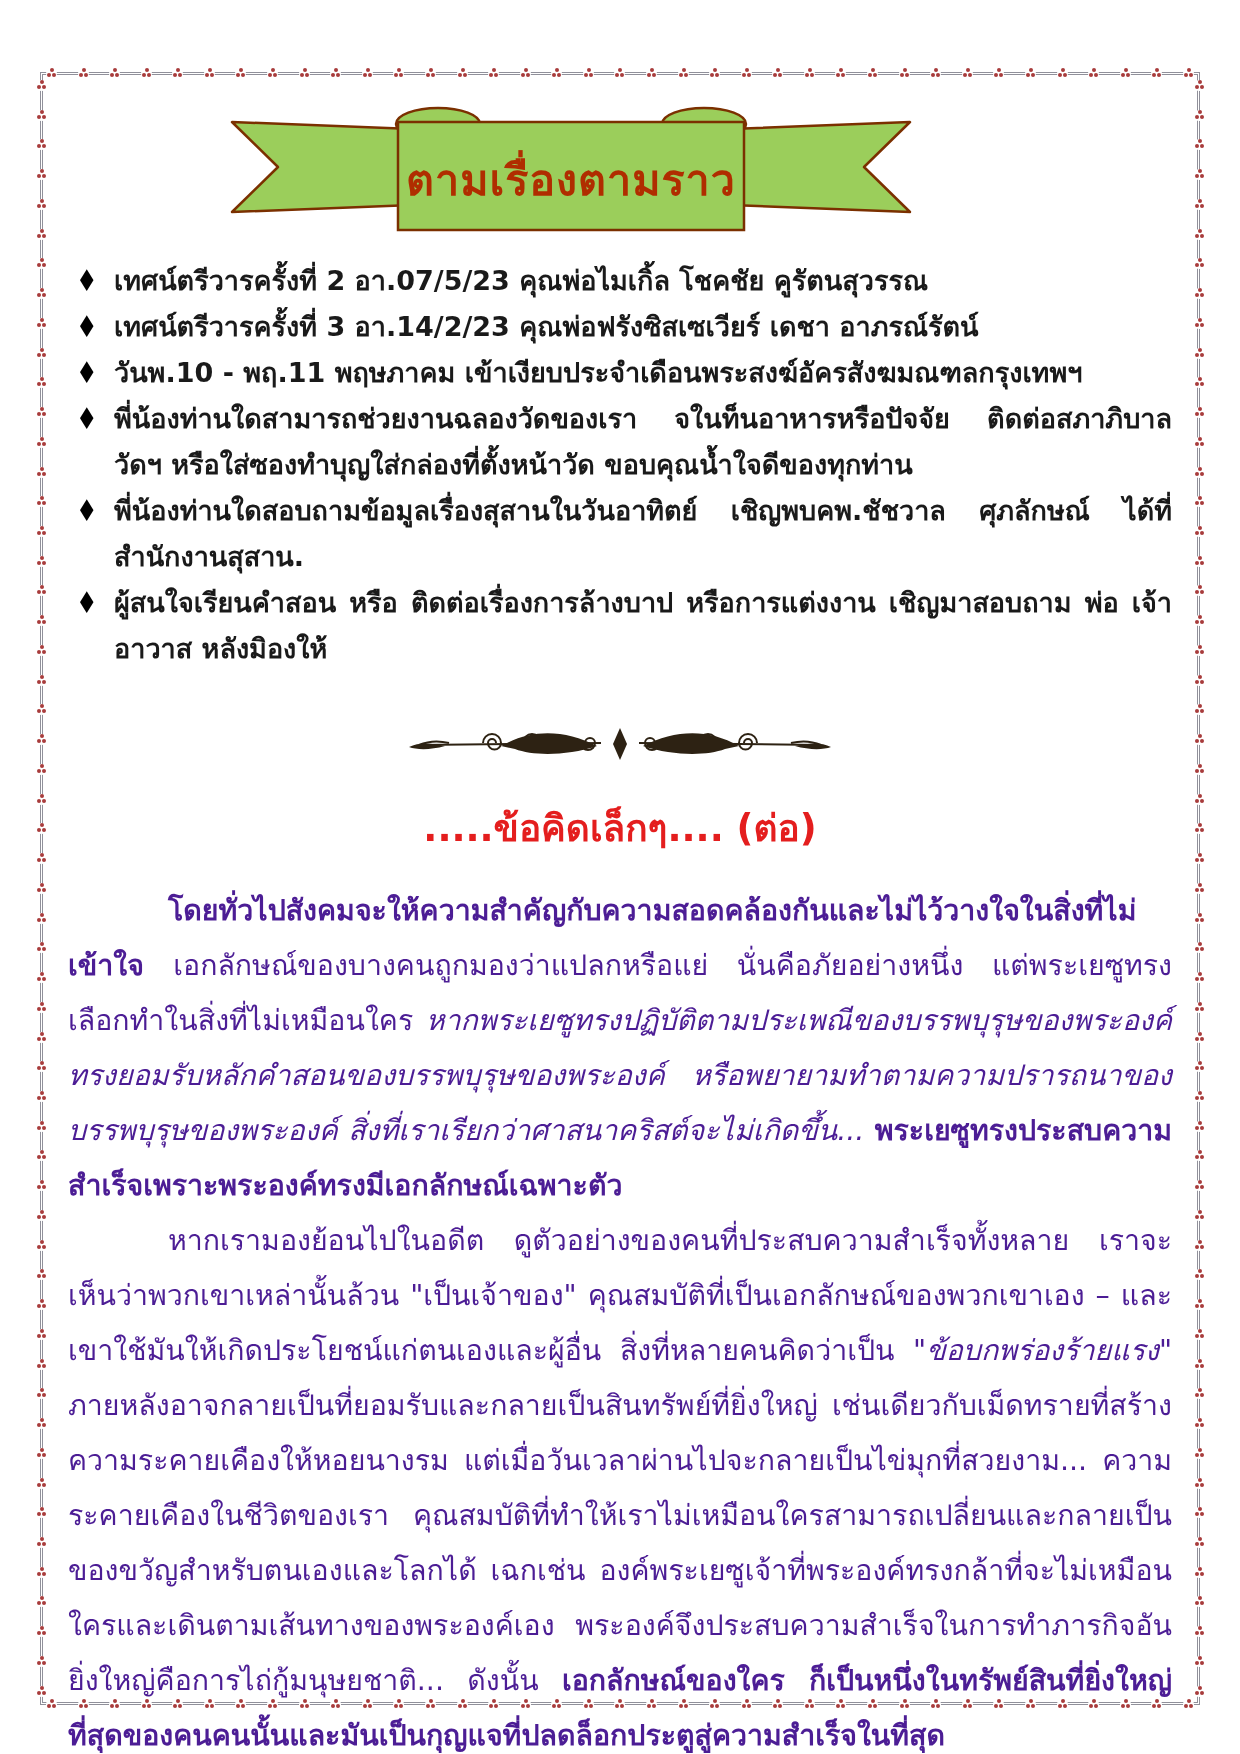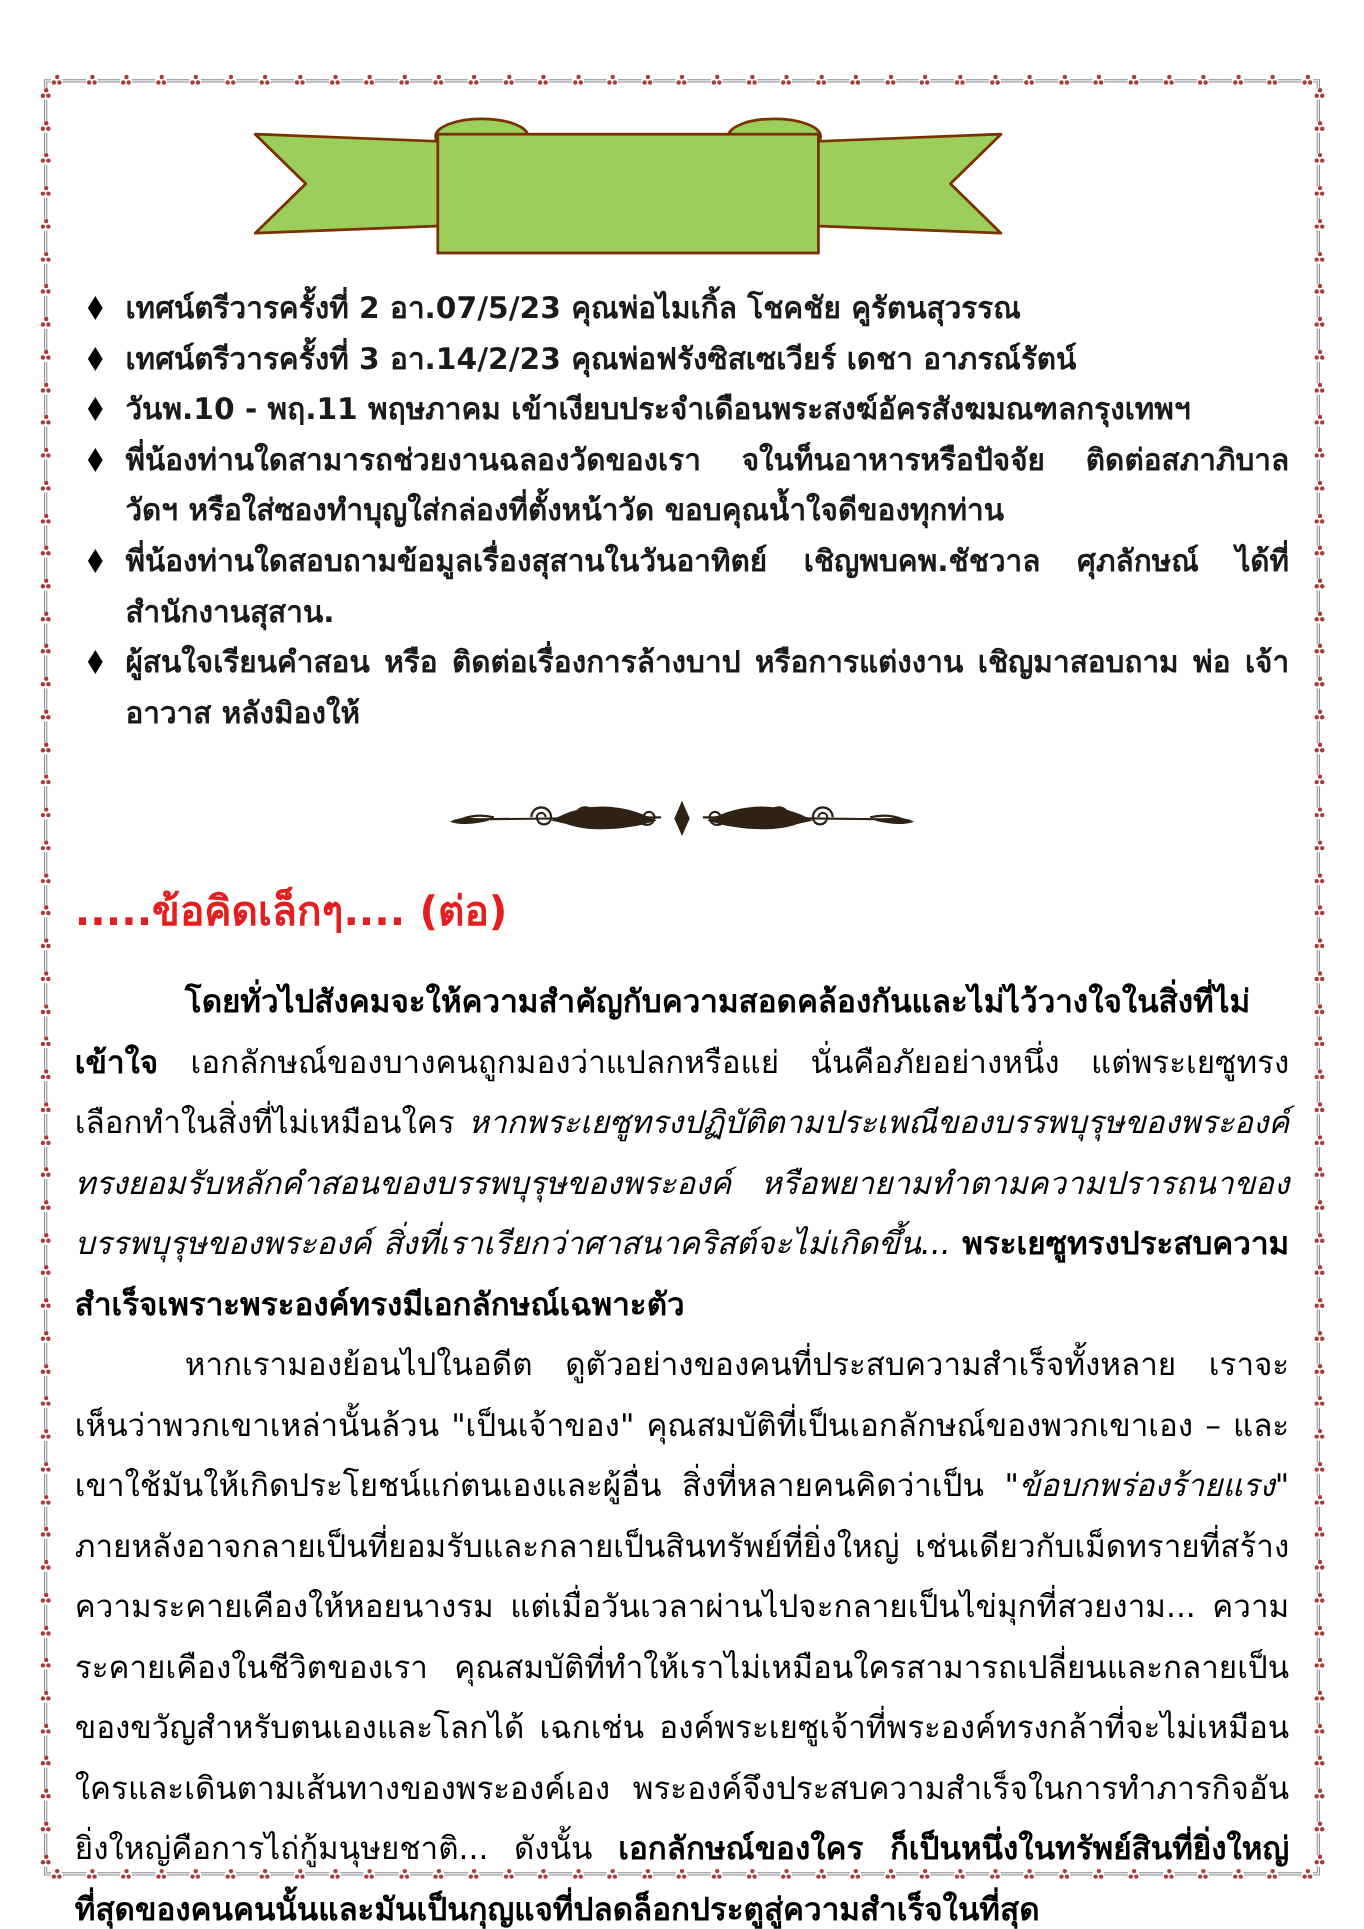--- a/index.html
+++ b/index.html
@@ -44,25 +44,26 @@
   .b-item { display:flex; align-items:flex-start; font-size:27px; line-height:46px; color:#1a1a1a; }
   .b-diamond { width:46px; flex:0 0 46px; text-align:left; padding-left:8px; font-size:24px; line-height:46px; transform:scaleY(1.25); transform-origin:center 23px; color:#000; }
   .b-text { flex:1; text-align:justify;font-weight:bold; }
 
   
   .flourish { margin:44px auto 0 auto; width:430px; height:54px; display:block; }
 
   
   .section-heading {
     margin-top:28px;
+    text-align:center;
     font-size:37px; font-weight:bold; color:#e41e1e;
   }
   .body-text { margin-top:26px; }
   .body-text p {
-    font-size:28.5px; line-height:55px; color:#000000;
+    font-size:28.5px; line-height:55px; color:#4c1d95;
     text-align:justify; text-indent:100px;
   }
   .seg-bold { font-weight:bold; }
   .seg-italic { font-style:italic; }
 </style>
 </head>
 <body>
 
 <div class="page">
 
@@ -267,20 +268,21 @@
 
       <polygon points="6,28 212,36 212,110 6,118 52,73" fill="#9bce5b" stroke="#7b3000" stroke-width="2.5" stroke-linejoin="round"></polygon>
 
       <polygon points="684,28 478,36 478,110 684,118 638,73" fill="#9bce5b" stroke="#7b3000" stroke-width="2.5" stroke-linejoin="round"></polygon>
 
       <ellipse cx="212" cy="30" rx="42" ry="16" fill="#9bce5b" stroke="#7b3000" stroke-width="2.5"></ellipse>
       <ellipse cx="478" cy="30" rx="42" ry="16" fill="#9bce5b" stroke="#7b3000" stroke-width="2.5"></ellipse>
 
       <rect x="172" y="28" width="346" height="108" fill="#9bce5b" stroke="#7b3000" stroke-width="2.5"></rect>
     </svg>
+    <div class="banner-title">ตามเรื่องตามราว</div>
   </div>
 
   <div class="content">
 
     <div class="bullets">
       <div class="b-item">
         <span class="b-diamond">♦</span>
         <span class="b-text">เทศน์ตรีวารครั้งที่ 2 อา.07/5/23 คุณพ่อไมเกิ้ล โชคชัย  คูรัตนสุวรรณ</span>
       </div>
       <div class="b-item">

